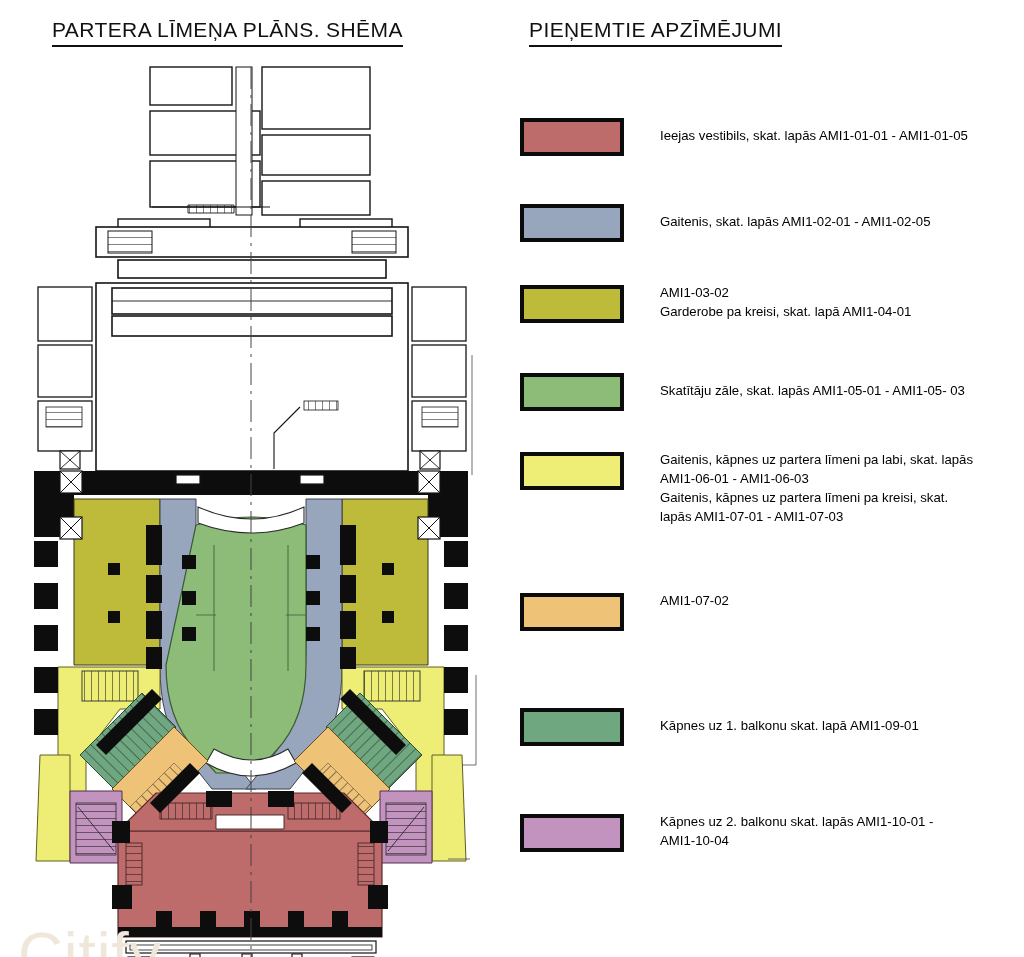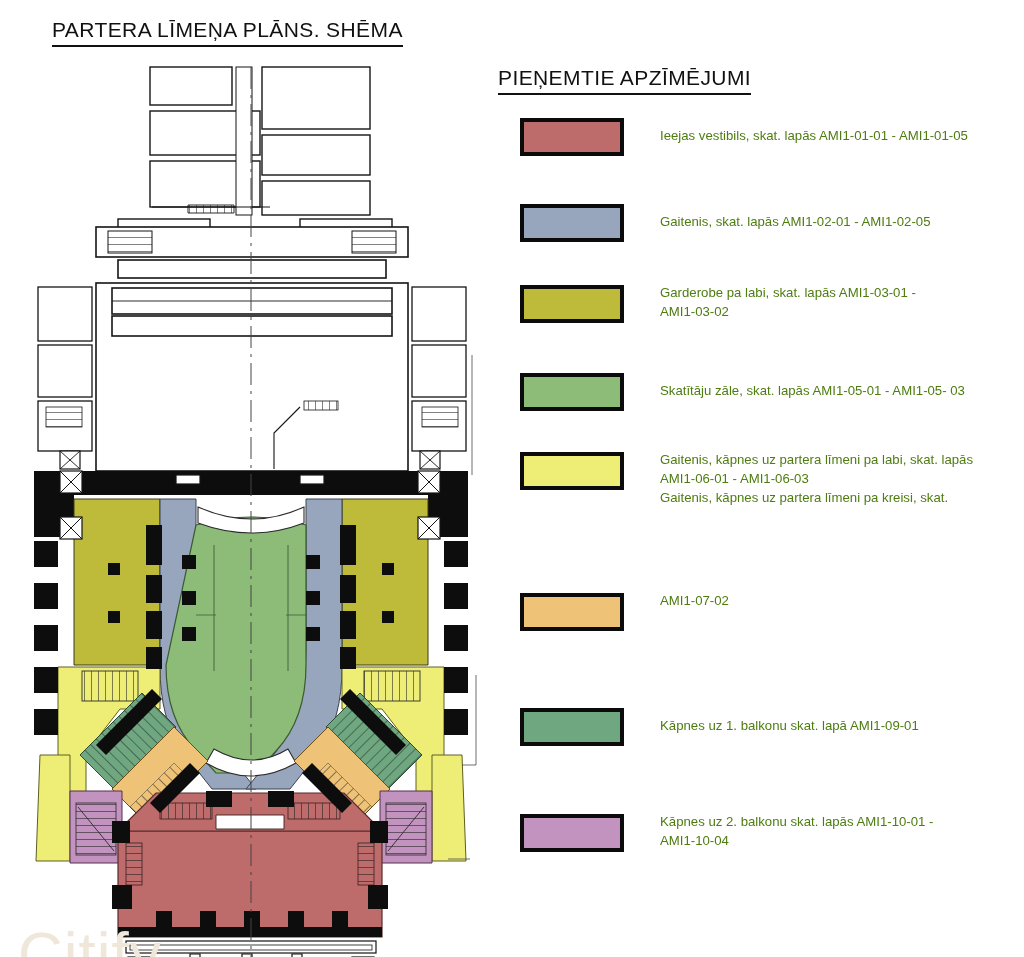--- a/index.html
+++ b/index.html
@@ -20,21 +20,21 @@
   .title {
     position: absolute;
     font-size: 21px;
     letter-spacing: 0.4px;
     color: #111111;
     white-space: nowrap;
     padding-bottom: 3px;
     border-bottom: 2px solid #111111;
   }
   #title-plan  { left: 52px;  top: 18px; }
-  #title-legend{ left: 498px; top: 18px; margin-top: 48px; }
+  #title-legend{ left: 529px; top: 18px; }
 
   
   #plan-panel {
     position: absolute;
     left: 0px;
     top: 55px;
     width: 500px;
     height: 902px;
   }
   #plan-svg { display:block; width:500px; height:902px; }
@@ -60,21 +60,21 @@
     border: 4px solid #0b0b0b;
     box-sizing: border-box;
   }
   .legend-text {
     position: absolute;
     left: 140px;
     top: -2px;
     width: 360px;
     font-size: 13.2px;
     line-height: 19px;
-    color: #4d7c0f;
+    color: #000000;
   }
   .legend-text .ln { display: block; white-space: nowrap; }
 
   
   #legend-row-0 { top: 10px; }
   #legend-row-1 { top: 96px; }
   #legend-row-2 { top: 177px; }
   #legend-row-3 { top: 265px; }
   #legend-row-4 { top: 344px; }
   #legend-row-5 { top: 485px; }
@@ -380,38 +380,39 @@
   <div class="legend-row" id="legend-row-1">
     <div class="legend-swatch" style="background: rgb(151, 165, 189);"></div>
     <div class="legend-text">
       <span class="ln">Gaitenis, skat. lapās AMI1-02-01 - AMI1-02-05</span>
     </div>
   </div>
 
   <div class="legend-row" id="legend-row-2">
     <div class="legend-swatch" style="background: rgb(191, 187, 58);"></div>
     <div class="legend-text">
-      <span class="ln">Garderobe pa labi, skat. lapās AMI1-03-01 -</span>
       <span class="ln">AMI1-03-02</span>
+      <span class="ln">Garderobe pa kreisi, skat. lapā AMI1-04-01</span>
     </div>
   </div>
 
   <div class="legend-row" id="legend-row-3">
     <div class="legend-swatch" style="background: rgb(140, 188, 120);"></div>
     <div class="legend-text">
       <span class="ln">Skatītāju zāle, skat. lapās AMI1-05-01 - AMI1-05- 03</span>
     </div>
   </div>
 
   <div class="legend-row" id="legend-row-4">
     <div class="legend-swatch" style="background: rgb(238, 238, 119);"></div>
     <div class="legend-text">
       <span class="ln">Gaitenis, kāpnes uz partera līmeni pa labi, skat. lapās</span>
       <span class="ln">AMI1-06-01 - AMI1-06-03</span>
       <span class="ln">Gaitenis, kāpnes uz partera līmeni pa kreisi, skat.</span>
+      <span class="ln">lapās AMI1-07-01 - AMI1-07-03</span>
     </div>
   </div>
 
   <div class="legend-row" id="legend-row-5">
     <div class="legend-swatch" style="background: rgb(239, 195, 119);"></div>
     <div class="legend-text">
       <span class="ln">AMI1-07-02</span>
     </div>
   </div>
 

